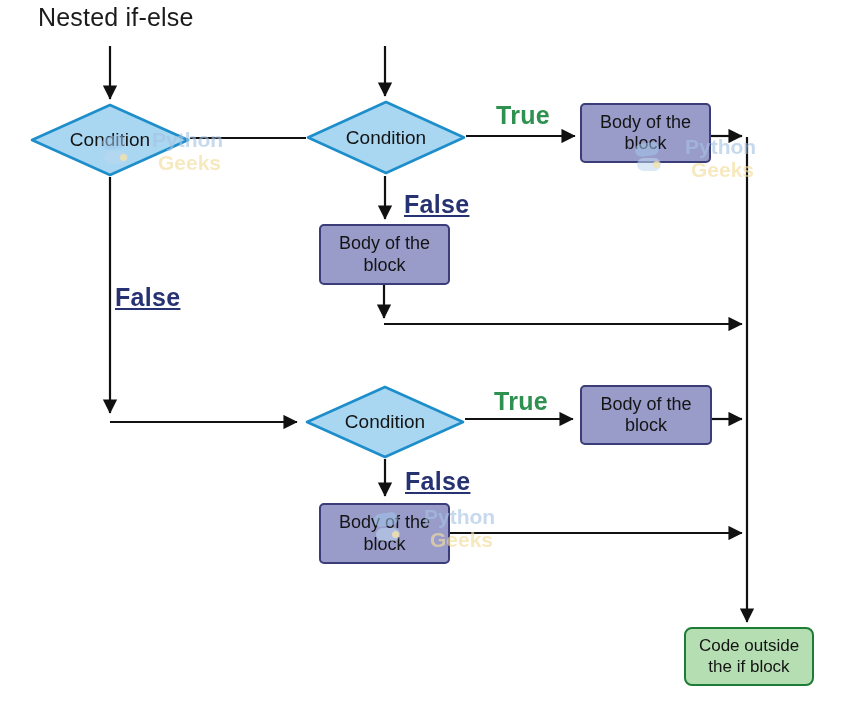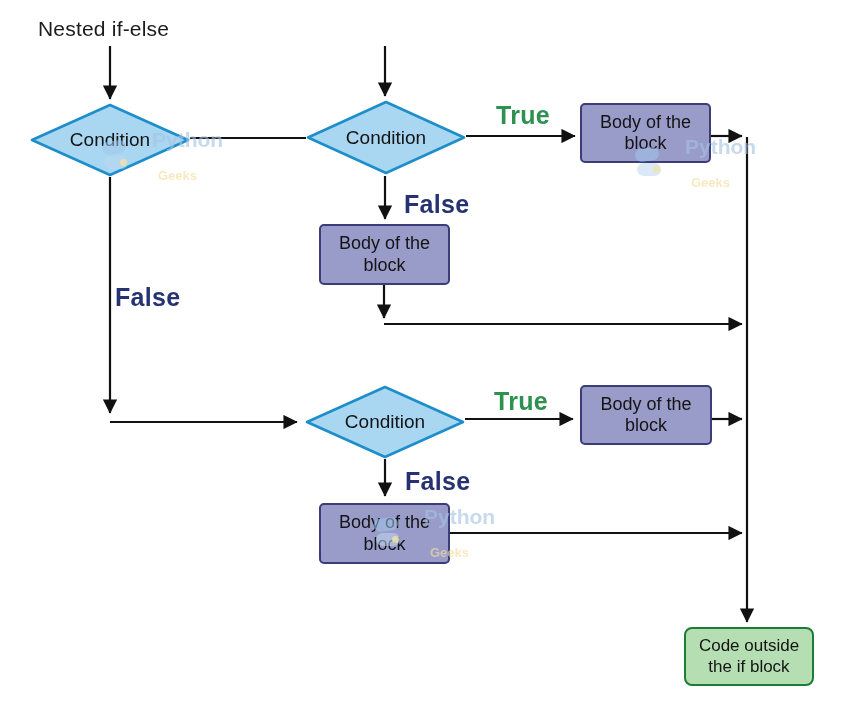--- a/index.html
+++ b/index.html
@@ -1,21 +1,21 @@
 <!DOCTYPE html>
 <html style="--decision-fill: #a9d7f1; --decision-stroke: #1e8ecb; --process-fill: #999bc9; --process-stroke: #3a3d78; --terminal-fill: #b5deb2; --terminal-stroke: #1d7c35; --true-label: #2e9150; --false-label: #273272; --connector: #111111;"><head>
 <meta charset="utf-8">
 <style>
   html,body{margin:0;padding:0;background:#ffffff;}
   .canvas{
     position:relative;width:843px;height:705px;background:#ffffff;
     font-family:"Liberation Sans", sans-serif;overflow:hidden;
   }
   .title{
-    position:absolute;left:38px;top:17px;font-size:21px;color:#1b1b1b;
+    position:absolute;left:38px;top:3px;font-size:25px;color:#1b1b1b;
     letter-spacing:0.2px;z-index:2;
   }
   svg.edges{position:absolute;left:0;top:0;width:843px;height:705px;z-index:1;pointer-events:none;}
   .edge{stroke:var(--connector,#111111);stroke-width:2.2;fill:none;}
   .arrowhead{fill:var(--connector,#111111);}
   .node{position:absolute;display:flex;align-items:center;justify-content:center;
     text-align:center;z-index:2;box-sizing:border-box;color:#141414;}
   .decision{background:transparent;}
   .decision svg{position:absolute;left:0;top:0;width:100%;height:100%;}
   .decision polygon{fill:var(--decision-fill,#a9d7f1);stroke:var(--decision-stroke,#1e8ecb);
@@ -26,32 +26,32 @@
     border:2.6px solid var(--process-stroke,#3a3d78);
     border-radius:5px;font-size:18px;line-height:1.17;padding:2px 4px;text-align:center;
   }
   .terminator{
     background:var(--terminal-fill,#b5deb2);
     border:2.6px solid var(--terminal-stroke,#1d7c35);
     border-radius:8px;font-size:17px;line-height:1.2;padding:4px 3px;
   }
   .edge-label{position:absolute;font-weight:700;font-size:25px;z-index:2;letter-spacing:0.3px;}
   .true-label{color:var(--true-label,#2e9150);text-align:right;}
-  .false-label{color:var(--false-label,#273272);}
+  .false-label{color:var(--false-label,#273272);text-decoration:underline;}
   .wm{position:absolute;display:flex;gap:22px;align-items:center;z-index:4;pointer-events:none;}
   .wm-logo{position:relative;width:30px;height:36px;}
   .wm-logo .blob-top{position:absolute;left:2px;top:3px;width:24px;height:13px;border-radius:7px;
     background:rgba(160,198,233,0.55);transform:rotate(-8deg);}
   .wm-logo .blob-bottom{position:absolute;left:4px;top:18px;width:24px;height:13px;border-radius:7px;
     background:rgba(190,215,240,0.55);}
   .wm-logo .blob-dot{position:absolute;left:20px;top:21px;width:7px;height:7px;border-radius:50%;
     background:rgba(244,226,168,0.8);}
   .wm-texts{display:flex;flex-direction:column;}
   .wm-line1{font-weight:700;font-size:21px;color:rgba(164,193,226,0.62);line-height:1.0;}
-  .wm-line2{font-weight:700;font-size:13px;color:rgba(243,222,158,0.66);line-height:1.0;margin-top:19px;margin-left:6px;}
+  .wm-line2{font-weight:700;font-size:21px;color:rgba(243,222,158,0.66);line-height:1.0;margin-top:2px;margin-left:6px;}
 </style>
 </head>
 <body>
 
 <div class="canvas">
 
   <div class="title">Nested if-else</div>
 
   <svg class="edges" aria-hidden="true">
     <defs>

